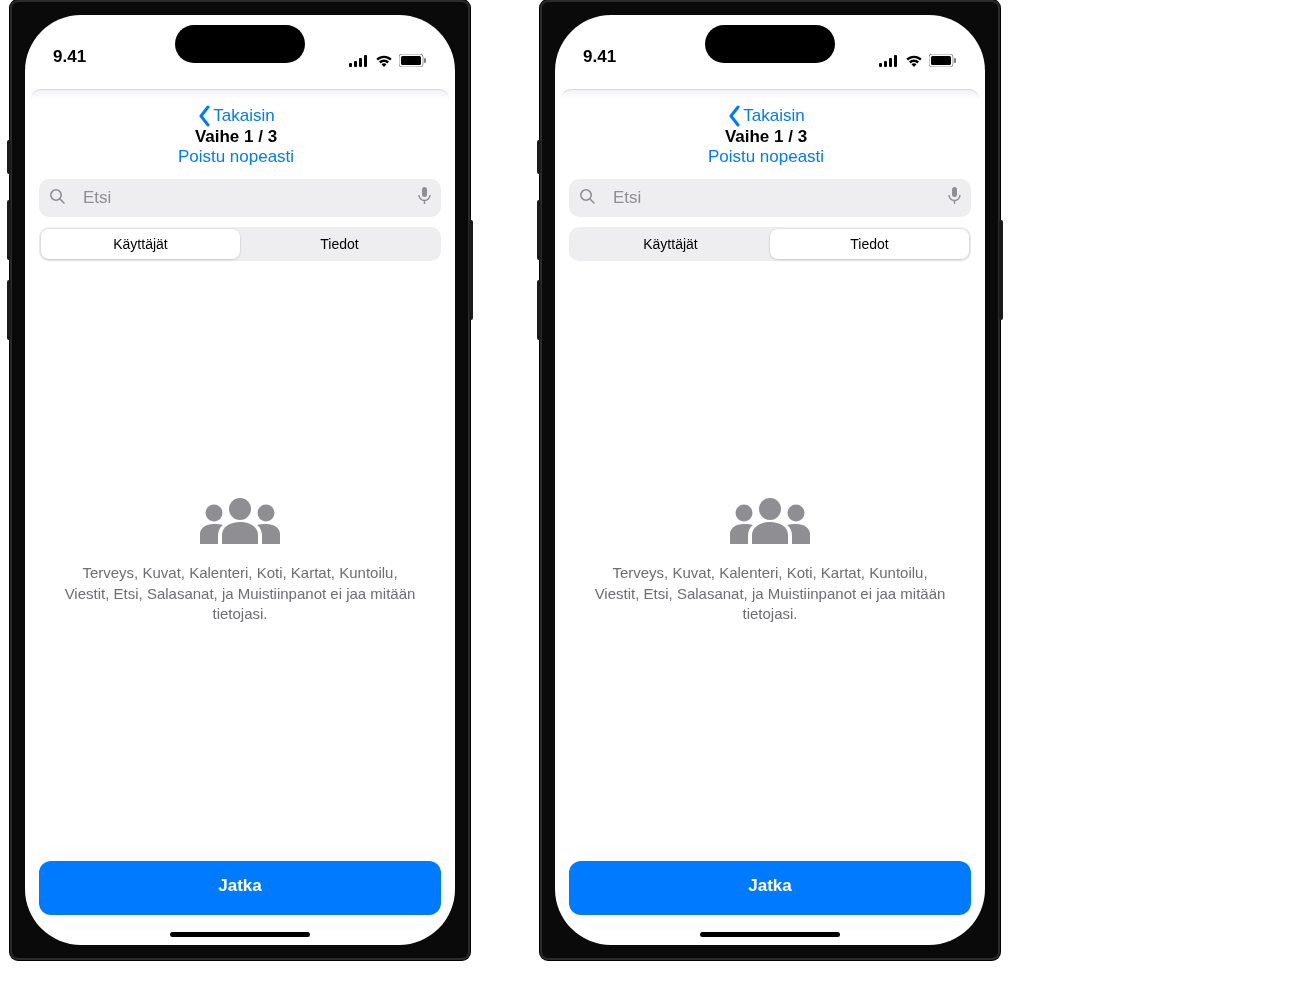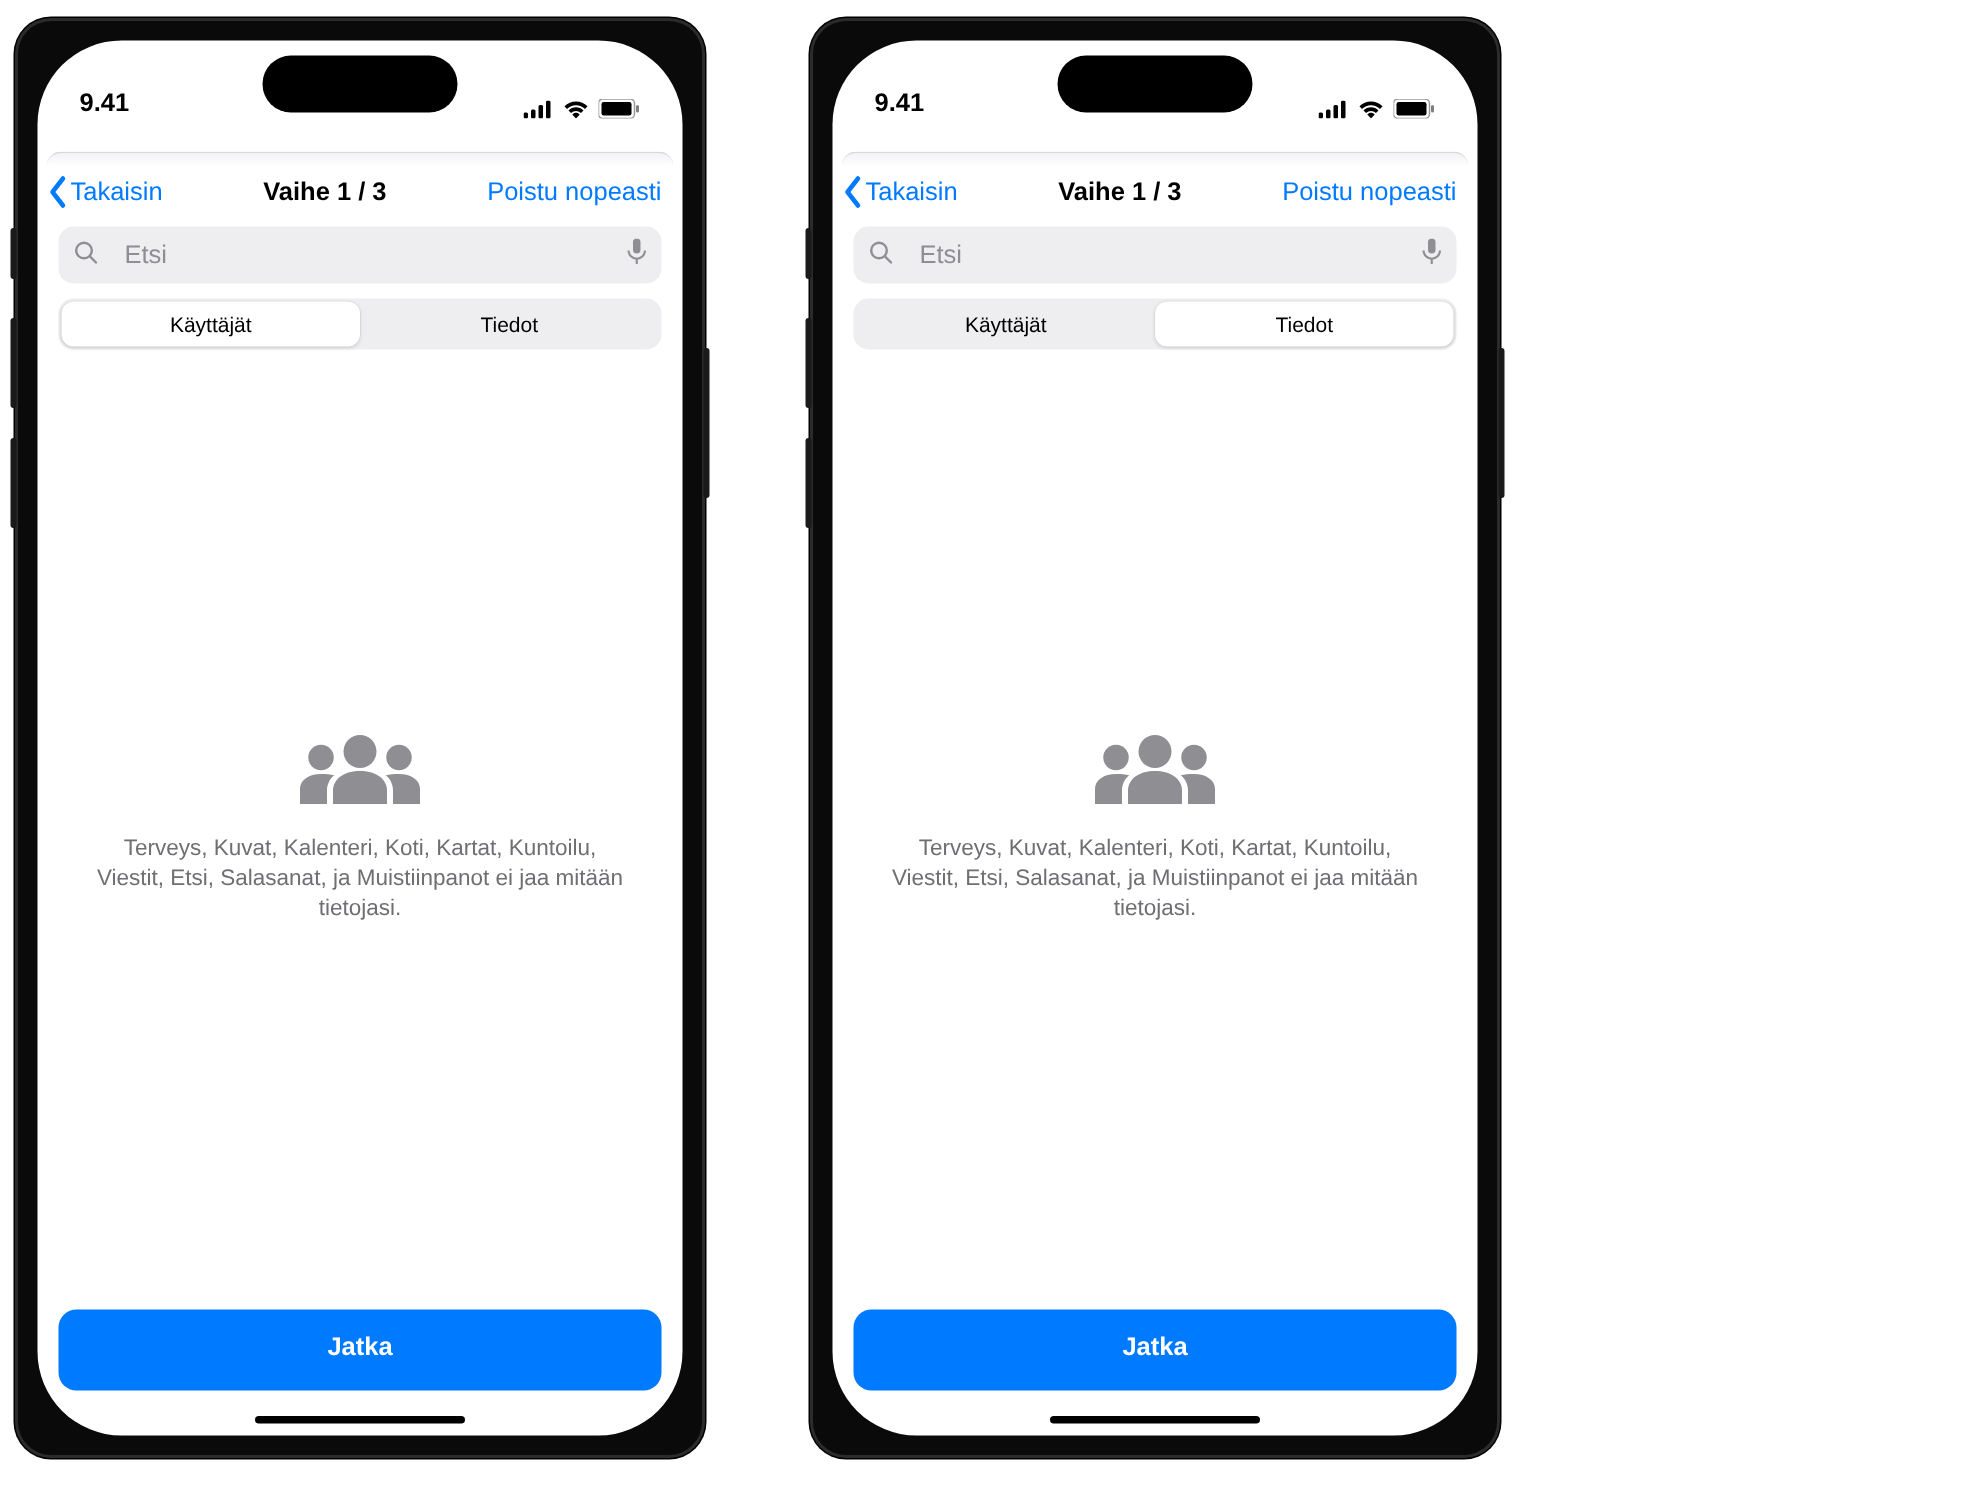--- a/index.html
+++ b/index.html
@@ -21,25 +21,25 @@
     position:relative;
   }
   .stage{
     position:relative;
     width:1311px;
     height:995px;
   }
   
   .phone{
     position:absolute;
-    top:12px;
+    top:0;
     width:460px;
     height:960px;
     background:var(--phone-black);
-    border-radius:24px;
+    border-radius:8px;
     box-shadow:inset 0 0 0 2px #2b2b2b, 0 0 0 1px #000;
   }
   .phone.left{left:10px;}
   .phone.right{left:540px;}
   .screen{
     position:absolute;
     top:15px;left:15px;right:15px;bottom:15px;
     background:var(--ios-bg);
     border-radius:56px;
     overflow:hidden;
@@ -75,20 +75,21 @@
     margin:0 6px;
     border-radius:14px 14px 0 0;
     height:10px;
     background:linear-gradient(#f2f2f5,#fff);
   }
   
   .navbar{
     display:flex;align-items:center;justify-content:space-between;
     padding:6px 14px 8px 6px;
     font-size:17px;
+    flex-direction:column;
   }
   .nav-back{
     color:var(--ios-blue);
     display:flex;align-items:center;gap:2px;
     font-weight:400;
   }
   .nav-title{font-weight:600;color:#000;}
   .nav-action{color:var(--ios-blue);}
   .chev{
     width:14px;height:22px;

